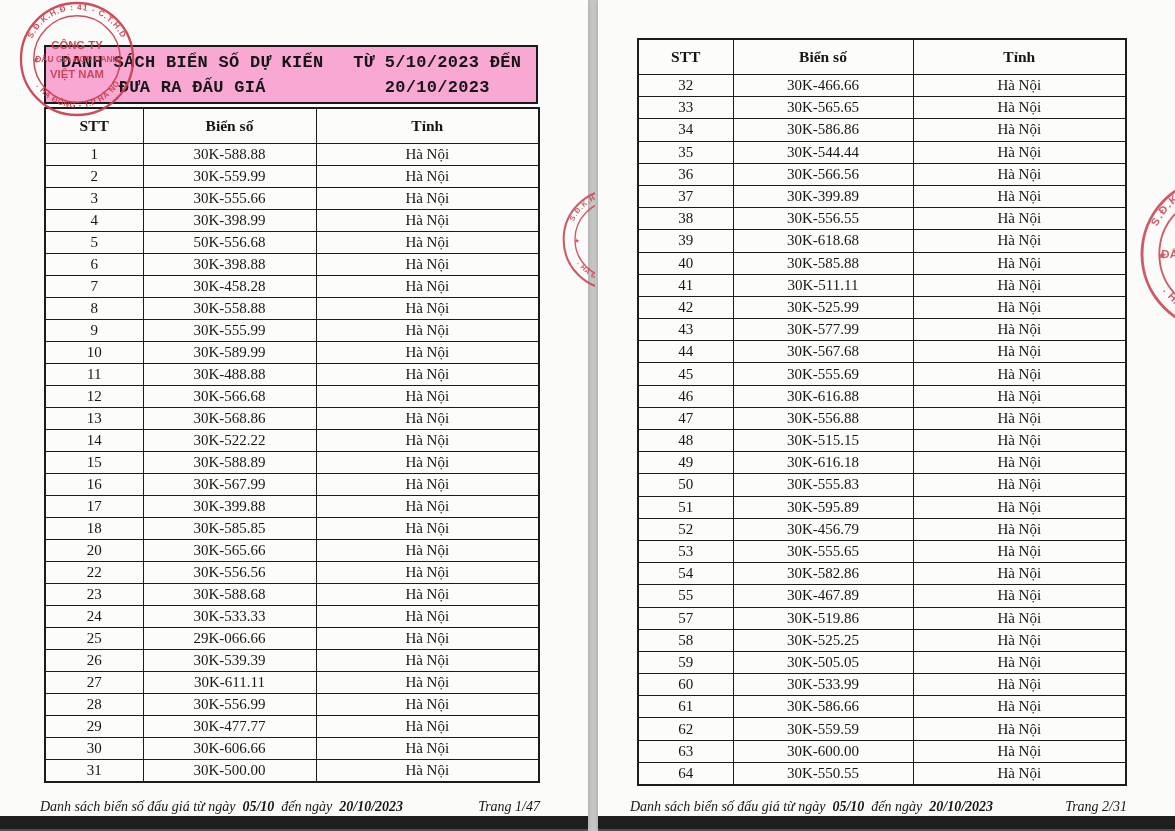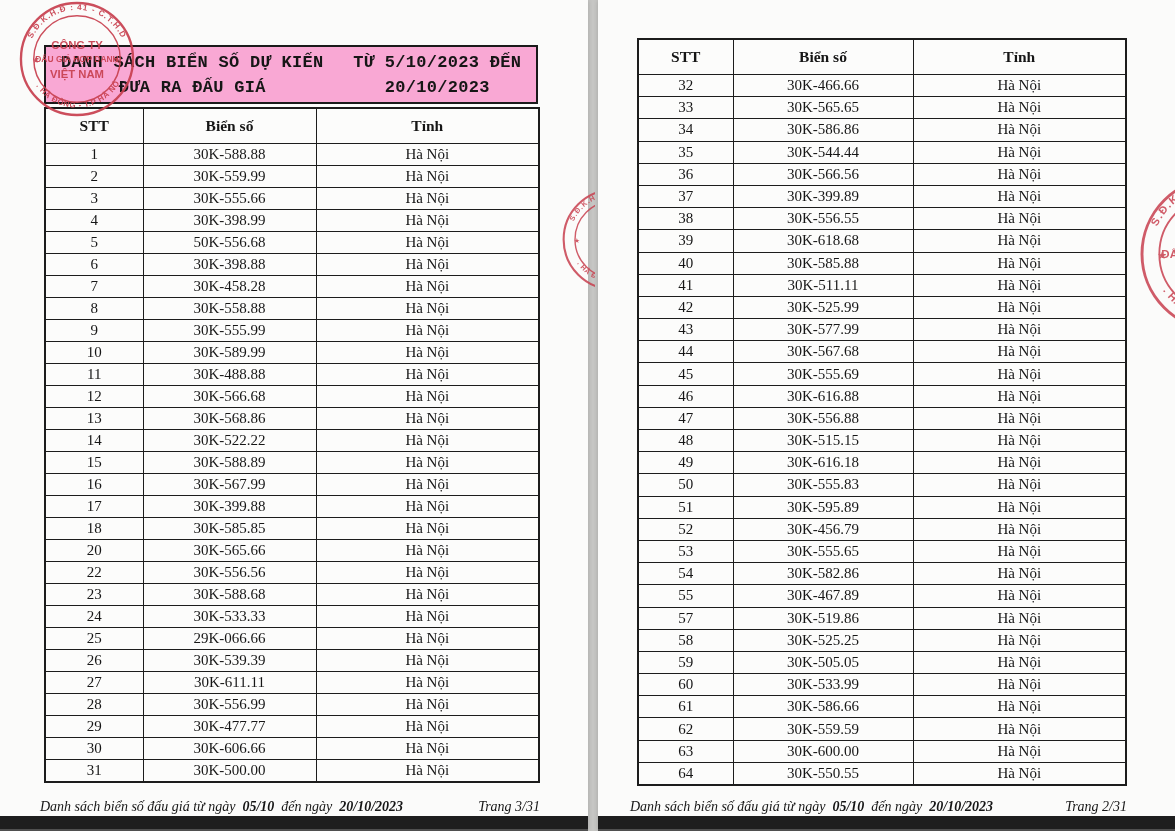--- a/index.html
+++ b/index.html
@@ -233,21 +233,21 @@
             <td>Hà Nội</td>
           </tr>
         </tbody>
     </table>
 
     <div class="footer">
       <span>Danh sách biển số đấu giá từ ngày</span>
       <b>05/10</b>
       <span>đến ngày</span>
       <b>20/10/2023</b>
-      <span class="trang">Trang 3/31</span>
+      <span class="trang">Trang 1/47</span>
     </div>
 
     <svg class="stamp-main" viewBox="0 0 120 120" width="118" height="118">
       <defs>
         <path id="arcT1" d="M 13,77 A 50,50 0 1 1 107,77"></path>
         <path id="arcB1" d="M 17,85 A 50,50 0 0 0 103,85"></path>
       </defs>
       <g stroke="#c8404f" fill="none">
         <circle cx="60" cy="60" r="57" stroke-width="2.4"></circle>
         <circle cx="60" cy="60" r="44" stroke-width="1.5"></circle>

